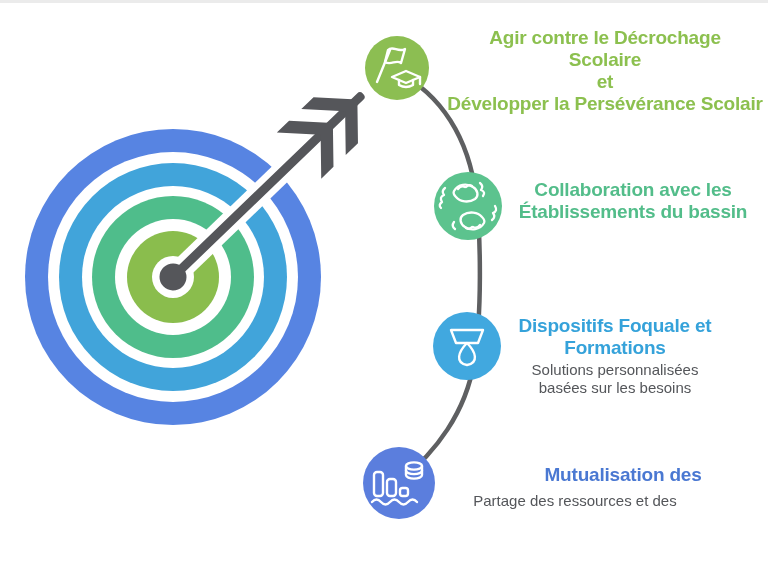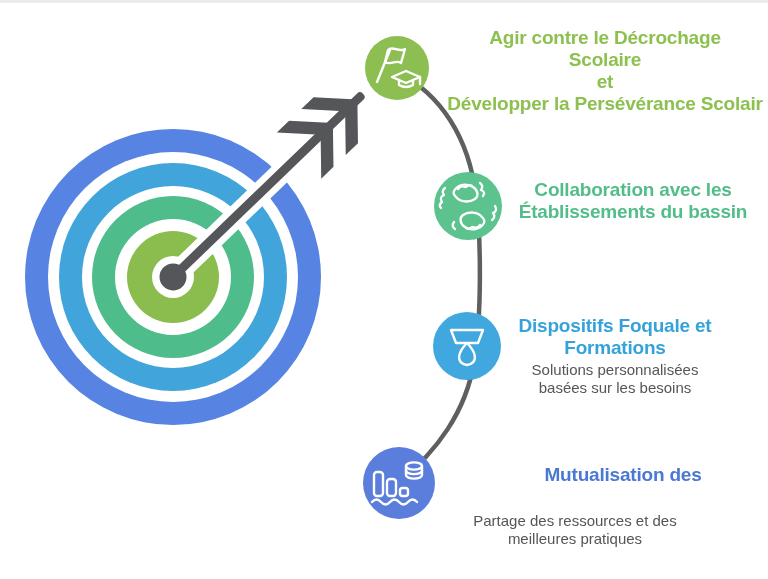--- a/index.html
+++ b/index.html
@@ -11,21 +11,21 @@
   .top-strip{position:absolute;top:0;left:0;width:768px;height:3px;background:#ebebeb;}
   .art{position:absolute;top:0;left:0;}
   .txt{position:absolute;font-weight:700;text-align:center;letter-spacing:-0.2px;}
   .title{font-size:19px;line-height:22px;}
   .subtitle{font-weight:400;font-size:15px;line-height:18px;letter-spacing:0;}
   .t1{left:385px;top:27px;width:440px;color:#8cc04f;}
   .t2{left:455px;top:179px;width:356px;color:#53bd8a;}
   .t3{left:435px;top:315px;width:360px;color:#35a2da;}
   .t3s{left:435px;top:361px;width:360px;color:#54565a;}
   .t4{left:478px;top:430px;width:290px;color:#4a78d2;text-align:center;line-height:23px;margin-top:33px;}
-  .t4s{left:455px;top:512px;width:240px;color:#54565a;}
+  .t4s{left:455px;top:492px;width:240px;color:#54565a;}
 </style>
 </head>
 <body>
 
 <div class="stage">
   <div class="top-strip" style="background: rgb(235, 235, 235);"></div>
 
   <svg class="art" width="768" height="579" viewBox="0 0 768 579">
 
     <path d="M 397 72 C 441 94 469 138 476 196 C 481 238 482 316 474 362 C 466 412 436 452 400 481" fill="none" stroke-width="4.5" stroke-linecap="round" stroke="#5e5f61"></path>
@@ -123,15 +123,14 @@
   <div class="txt subtitle t3s" style="color: rgb(84, 86, 90);">
     <div>Solutions personnalisées</div>
     <div>basées sur les besoins</div>
   </div>
 
   <div class="txt title t4" style="color: rgb(74, 120, 210);">
     <div>Mutualisation des</div>
   </div>
   <div class="txt subtitle t4s" style="color: rgb(84, 86, 90);">
     <div>Partage des ressources et des</div>
-    <div>meilleures pratiques</div>
   </div>
 </div>
 
 </body></html>

